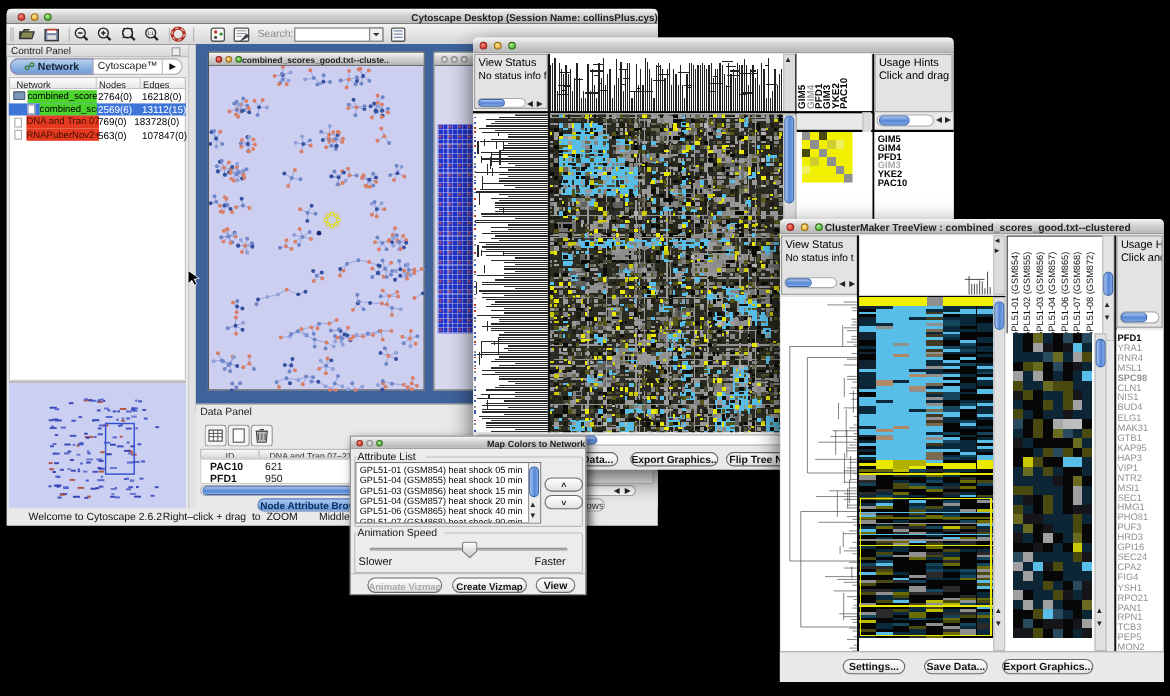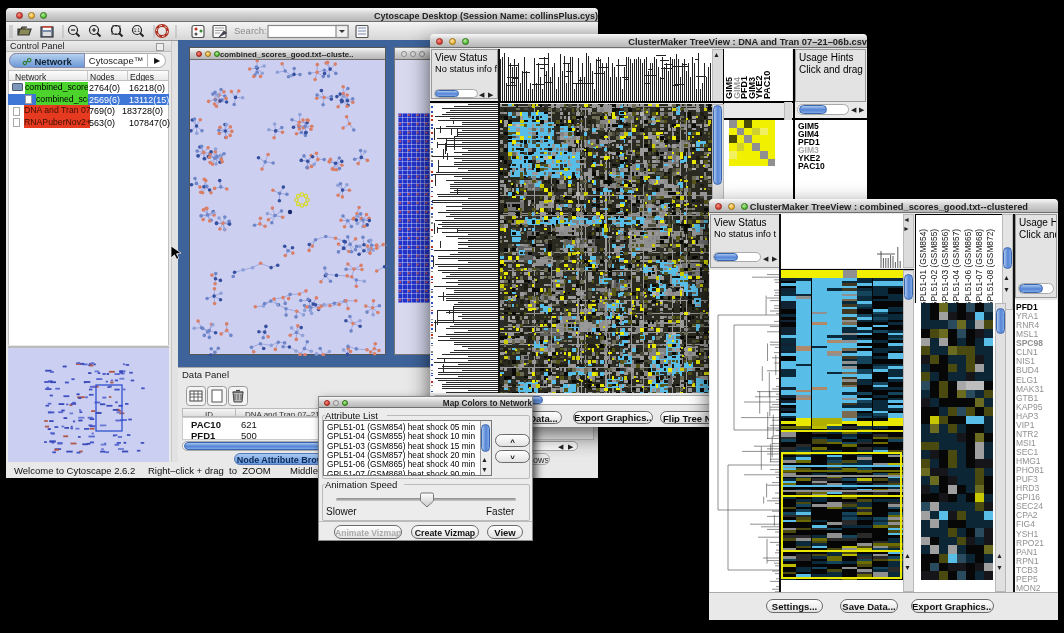--- a/index.html
+++ b/index.html
@@ -265,21 +265,21 @@
         <rect x="93.2" y="100.3" width="2.7" height="1.8" fill="#6a7ad4"></rect>
         <rect x="71.1" y="102.6" width="3.6" height="1.8" fill="#b05848"></rect>
         <rect x="44.3" y="103.4" width="3.7" height="1.8" fill="#4353c4"></rect>
         <rect x="96.7" y="103.3" width="4.3" height="1.8" fill="#5868d0"></rect>
         <rect x="68.6" y="103.7" width="3.8" height="1.8" fill="#4353c4"></rect>
         <rect x="128.9" y="101.8" width="3.5" height="1.8" fill="#4353c4"></rect>
         <rect x="88" y="37" width="26" height="46" fill="none" stroke="#3050d0" stroke-width="1.3"></rect>
       </svg>
     </div>
 <div class="abs" style="left:0px;top:454px;width:592px;height:16px;font-size:9.5px;color:#111">
-      <span style="position:absolute;left:8px;top:3px">Welcome to Cytoscape 2.6.2</span>
+      <span style="position:absolute;left:20px;top:3px">Welcome to Cytoscape 2.6.2</span>
       <span style="position:absolute;left:142px;top:3px">Right–click + drag&nbsp; to&nbsp; ZOOM</span>
       <span style="position:absolute;left:284px;top:3px">Middle–click + drag to PAN</span>
     </div>
 <div class="abs" style="left:165px;top:33px;width:7px;height:421px;background:#e2e2e2;border-left:1px solid #c8c8c8"></div>
 <div class="abs" style="left:172px;top:32px;width:420px;height:335px;background:#3e639b"></div>
 <div class="abs" style="left:172px;top:359px;width:420px;height:95px;background:#e9e9e9;border-top:1px solid #aaa"></div>
 <div class="abs" style="left:176px;top:361px;width:100px;height:11px;font-size:9.5px;color:#222">Data Panel</div>
 <div class="abs" style="left:180px;top:378px;width:70px;height:20px">
       <svg width="70" height="20" viewBox="0 0 70 20">
 <rect x="0.5" y="0.5" width="19" height="19" rx="3" fill="#f4f4f4" stroke="#999"></rect>
@@ -295,21 +295,21 @@
     </div>
 <div class="abs" style="left:176px;top:400px;width:412px;height:9px;background:linear-gradient(#f6f6f6,#dedede);border:1px solid #bbb;font-size:8px;color:#333;overflow:hidden;white-space:nowrap">
       <span style="position:absolute;left:22px;top:0.5px">ID</span>
       <span style="position:absolute;left:62px;top:0.5px">DNA and Tran 07–21–06b:small RNA list, Nov 2+RNAP</span>
       <span style="position:absolute;left:52px;top:0;width:1px;height:9px;background:#bbb"></span>
     </div>
 <div class="abs" style="left:176px;top:409px;width:412px;height:23px;background:#fff;border:1px solid #ccc;font-size:9.5px;font-weight:bold;color:#111">
       <span style="position:absolute;left:8px;top:1px">PAC10</span>
       <span style="position:absolute;left:58px;top:1px;font-weight:normal">621</span>
       <span style="position:absolute;left:8px;top:12px">PFD1</span>
-      <span style="position:absolute;left:58px;top:12px;font-weight:normal">500</span>
+      <span style="position:absolute;left:58px;top:12px;font-weight:normal">950</span>
     </div>
 <div class="strack" style="left:176px;top:433px;width:396px;height:10px"></div>
 <div class="sthumb" style="left:178px;top:434px;width:338px;height:8px"></div>
 <span class="arr" style="left:552px;top:434px">◀</span>
     <span class="arr" style="left:562px;top:434px">▶</span>
 <div class="abs" style="left:228px;top:444.5px;width:106px;height:12.5px;background:linear-gradient(#a8c8f0,#6898dc);border:1px solid #5578b8;border-radius:8px;font-size:9px;font-weight:bold;text-align:center;line-height:12.5px;color:#0a2a5a">Node Attribute Browser</div>
 <div class="abs" style="left:338px;top:444.5px;width:104px;height:12.5px;background:#ececec;border:1px solid #aaa;border-radius:8px;font-size:9px;text-align:center;line-height:12.5px;color:#333;white-space:nowrap;overflow:hidden">Edge Attribute Browser</div>
 <div class="abs" style="left:446px;top:444.5px;width:98px;height:12.5px;background:#ececec;border:1px solid #aaa;border-radius:8px;font-size:9px;text-align:center;line-height:12.5px;color:#333;white-space:nowrap;overflow:hidden">Network Attribute Browser</div>
 </div>
 <div class="abs" style="left:189px;top:47px;width:197px;height:308px;border:1px solid #555;background:#cdcff0">
@@ -811,21 +811,20 @@
 </div>
 <div class="abs" style="left:394px;top:47px;width:198px;height:308px;border:1px solid #777;background:#d8d9ee">
 <div class="tbar" style="height:12px;border-radius:0"></div>
 <span class="tl off" style="left:6px;top:3px;width:6px;height:6px"></span>
 <span class="tl off" style="left:15px;top:3px;width:6px;height:6px"></span>
 <span class="tl off" style="left:24px;top:3px;width:6px;height:6px"></span>
 <div class="abs" style="left:3px;top:65px;width:130px;height:190px;background-color:#2334cb;background-image:radial-gradient(circle 1px at 2.2px 2.2px,rgba(230,80,60,.9) 0 1px,transparent 1.1px),repeating-linear-gradient(90deg,rgba(235,235,250,.4) 0 1px,transparent 1px 4.4px),repeating-linear-gradient(0deg,rgba(235,235,250,.4) 0 1px,transparent 1px 4.4px);background-size:8.8px 8.8px,auto,auto"></div>
 </div>
 <div class="win" style="left:430px;top:34px;width:437px;height:393px;border-radius:5px 5px 0 0">
 <div class="tbar" style="height:14px"></div>
-<div class="ttext" style="top:2.5px;font-size:9.3px">ClusterMaker TreeView : DNA and Tran 07–21–06b.csv</div>
 <span class="tl r" style="left:6px;top:3.5px;width:7px;height:7px"></span>
 <span class="tl y" style="left:19px;top:3.5px;width:7px;height:7px"></span>
 <span class="tl g" style="left:32px;top:3.5px;width:7px;height:7px"></span>
 <div class="panel" style="left:1px;top:15px;width:67px;height:50px;font-size:10px">
       <div style="padding:2px 0 0 3px">View Status</div>
       <div style="padding:1px 0 0 3px;font-size:9.3px">No status info f</div>
       <div class="strack" style="left:2px;top:39px;width:44px;height:9px"></div>
       <div class="sthumb" style="left:3px;top:40px;width:24px;height:7px"></div>
       <span class="arr" style="left:47px;top:40px">◀</span>
       <span class="arr" style="left:56px;top:40px">▶</span>

